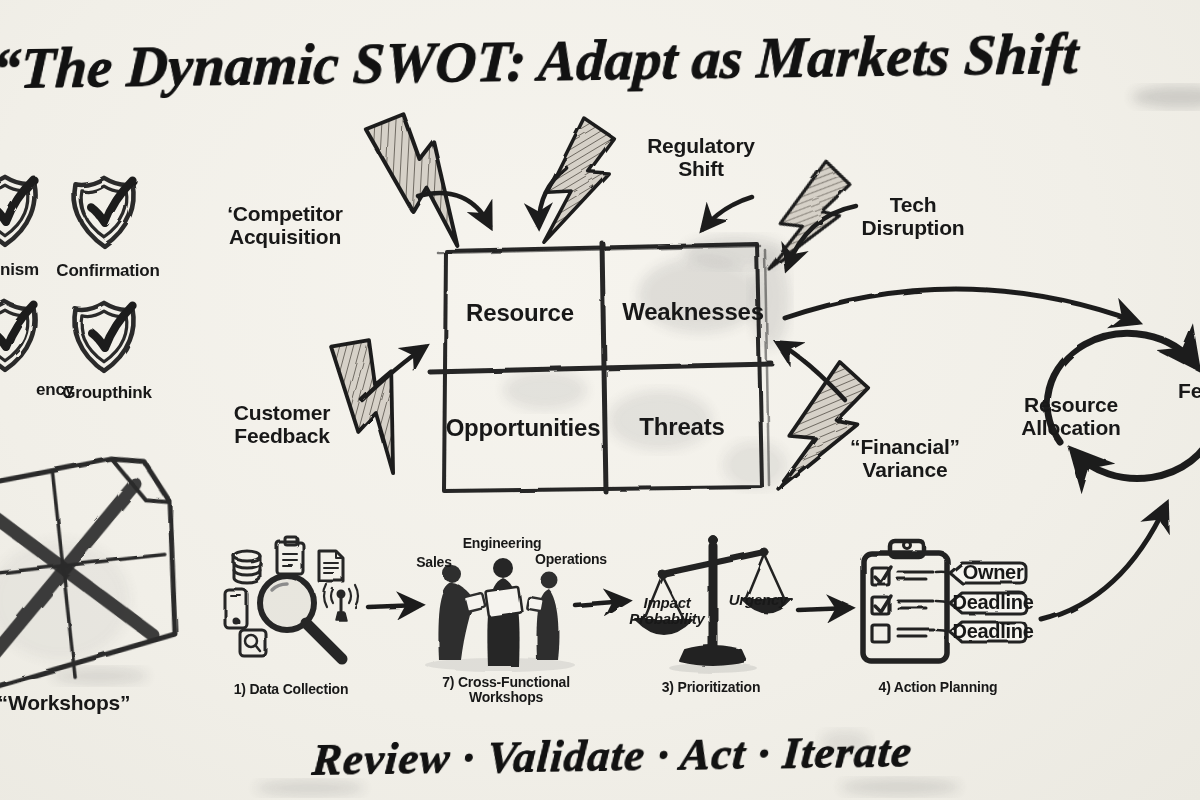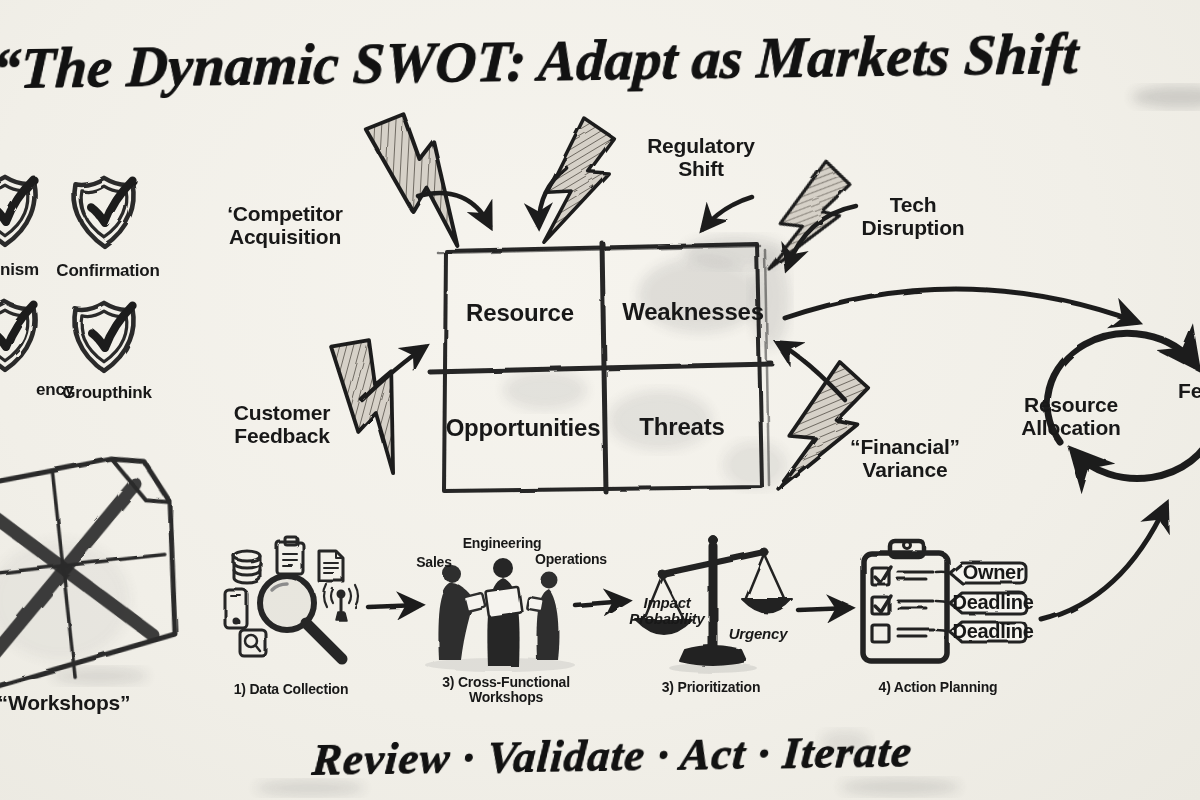--- a/index.html
+++ b/index.html
@@ -246,26 +246,26 @@
   <div class="lbl cycle-lbl" style="left:1071px;top:417px;">Resource
 Allocation</div>
   <div class="lbl cycle-lbl left-edge" style="left:1178px;top:391px;">Fe</div>
 
   <div class="lbl role-lbl" style="left:434px;top:563px;">Sales</div>
   <div class="lbl role-lbl" style="left:502px;top:544px;">Engineering</div>
   <div class="lbl role-lbl" style="left:571px;top:560px;">Operations</div>
 
   <div class="lbl pan-lbl" style="left:667px;top:611px;">Impact
 Probability</div>
-  <div class="lbl pan-lbl" style="left:758px;top:600px;margin-top:34px;">Urgency</div>
+  <div class="lbl pan-lbl" style="left:758px;top:600px;">Urgency</div>
 
   <div class="lbl tag-lbl" style="left:993px;top:573px;">Owner</div>
   <div class="lbl tag-lbl" style="left:993px;top:603px;">Deadline</div>
   <div class="lbl tag-lbl" style="left:993px;top:632px;">Deadline</div>
 
   <div class="lbl step-lbl" style="left:291px;top:690px;">1) Data Collection</div>
-  <div class="lbl step-lbl" style="left:506px;top:690px;">3) Cross-Functional
+  <div class="lbl step-lbl" style="left:506px;top:690px;">7) Cross-Functional
 Workshops</div>
   <div class="lbl step-lbl" style="left:711px;top:688px;">3) Prioritization</div>
   <div class="lbl step-lbl" style="left:938px;top:688px;">4) Action Planning</div>
 
   <div class="script banner">Review · Validate · Act · Iterate</div>
 </div>
 
 </body></html>

